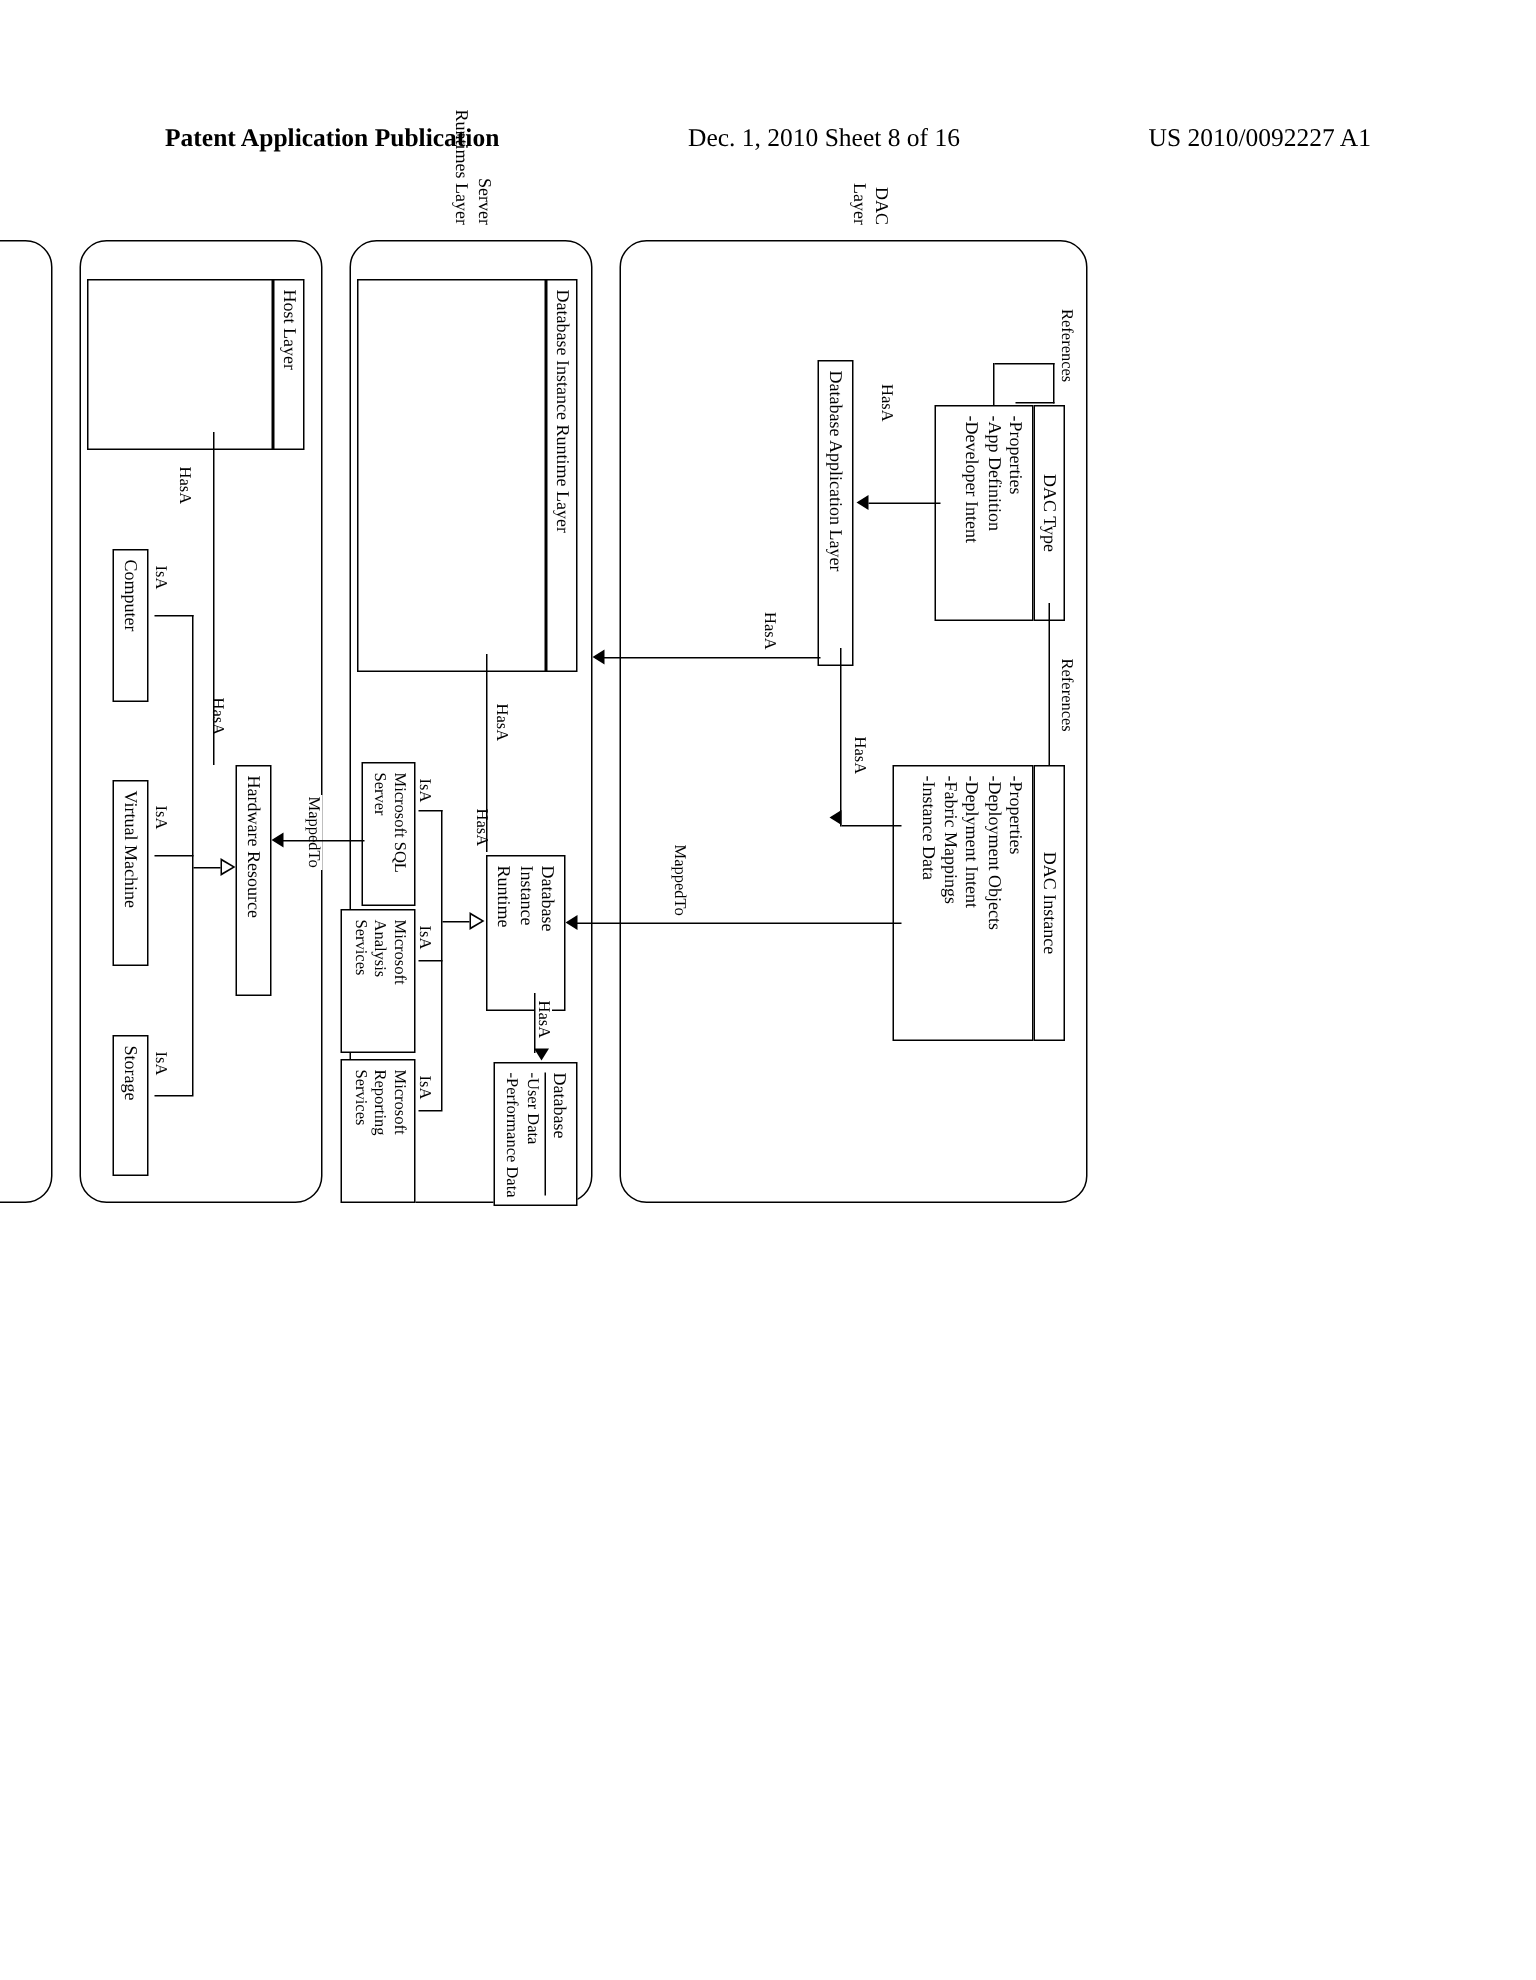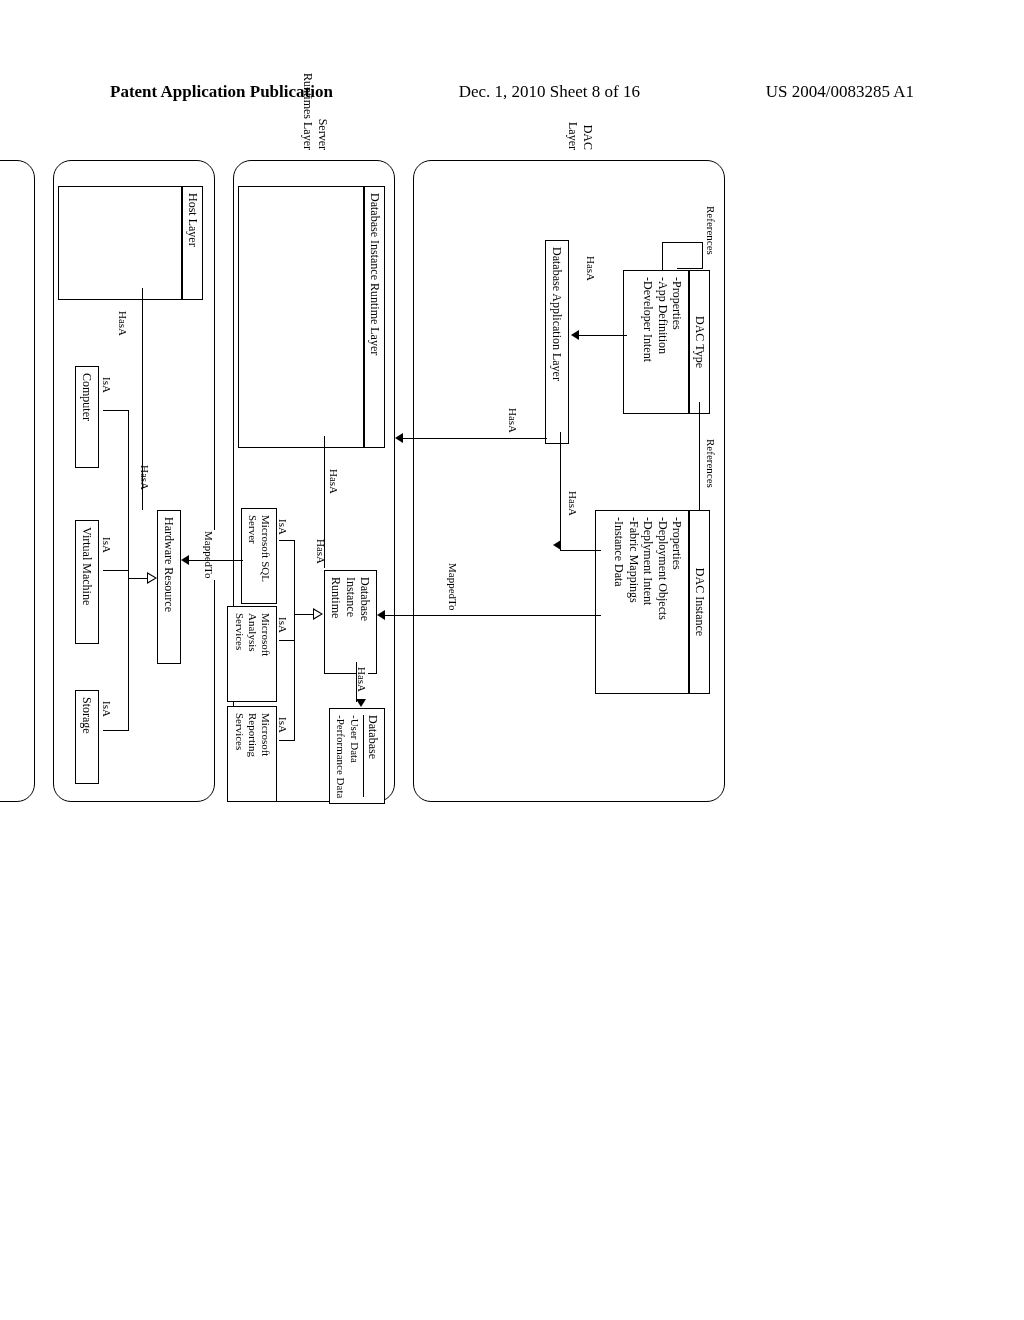--- a/index.html
+++ b/index.html
@@ -31,21 +31,21 @@
 .hollow-tri{position:absolute;width:0;height:0;border-left:6px solid transparent;border-right:6px solid transparent;border-bottom:10px solid #000}
 .hollow-tri::after{content:"";position:absolute;left:-4px;top:2px;border-left:4px solid transparent;border-right:4px solid transparent;border-bottom:7px solid #fff}
 
 </style>
 </head>
 <body>
 
 <div class="hdr">
   <span class="l">Patent Application Publication</span>
   <span>Dec. 1, 2010  Sheet 8 of 16</span>
-  <span>US 2004/0083285 A1</span>
+  <span>US 2010/0092227 A1</span>
 </div>
 
 <div class="page">
 
   <div class="side s1"><span style="white-space:pre">DAC
 Layer</span></div>
   <div class="side s2"><span style="white-space:pre">Server
 Runtimes Layer</span></div>
 
   <div class="grp g1"></div>

